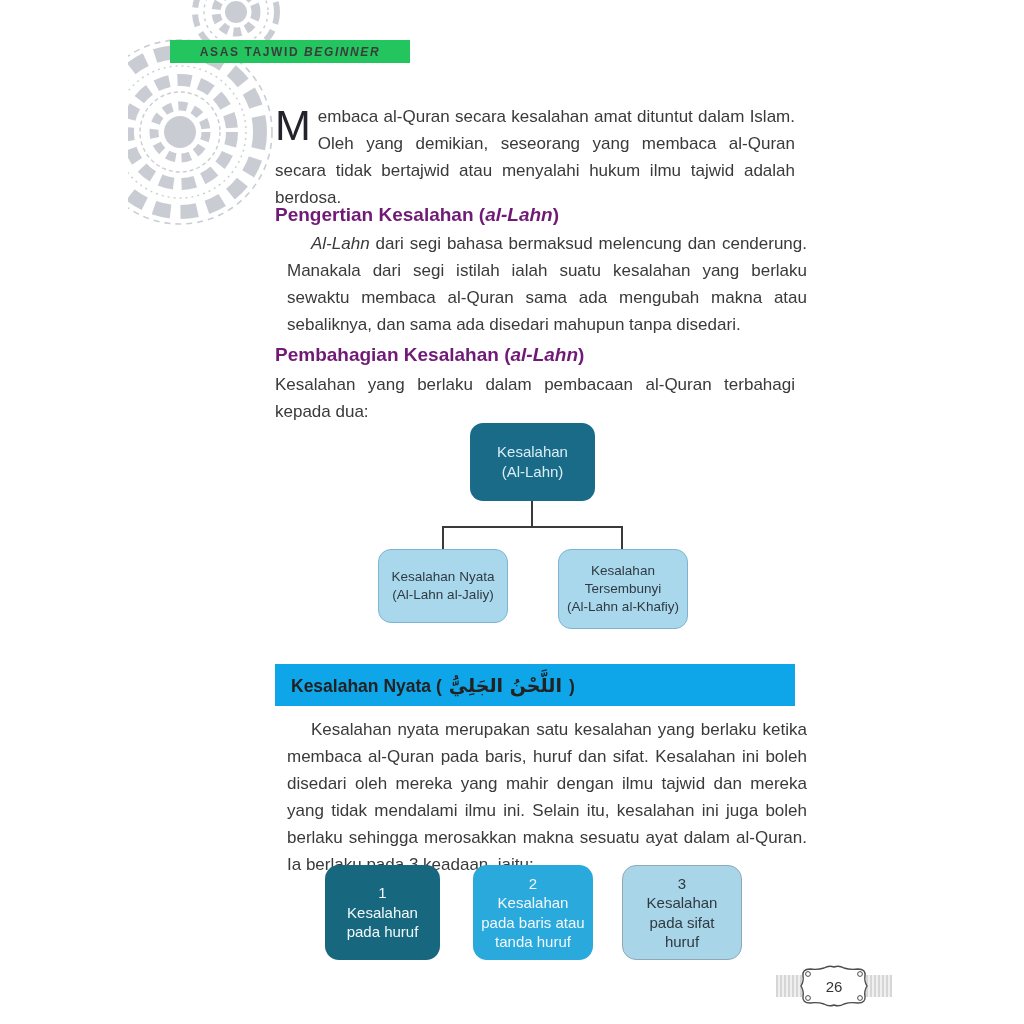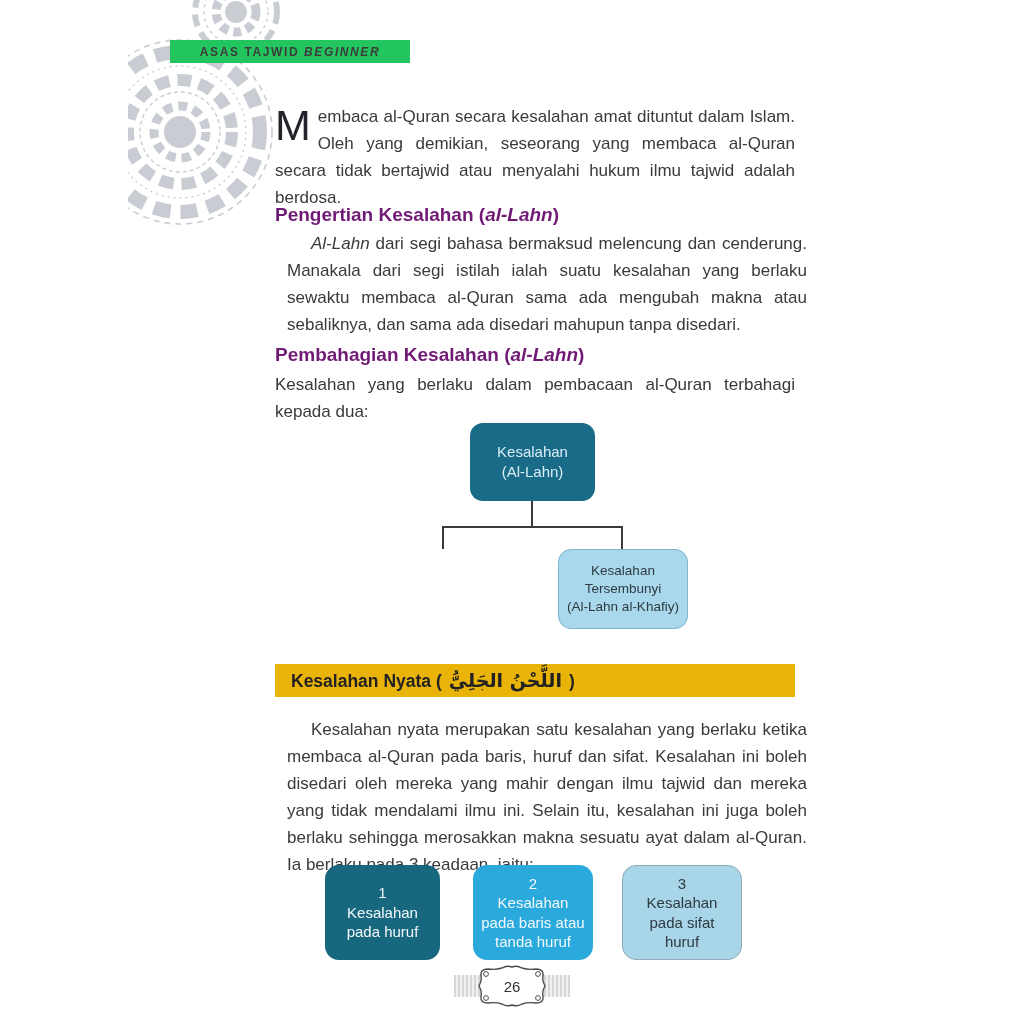--- a/index.html
+++ b/index.html
@@ -49,22 +49,22 @@
   }
   .node-child-1{left:103px;top:126px;width:130px;height:74px;}
   .node-child-2{left:283px;top:126px;width:130px;height:80px;}
   .conn{position:absolute;background:#3a3a3a;}
   .conn-v-root{left:256px;top:78px;width:2px;height:25px;}
   .conn-h{left:167px;top:103px;width:181px;height:2px;}
   .conn-v-left{left:167px;top:103px;width:2px;height:23px;}
   .conn-v-right{left:346px;top:103px;width:2px;height:23px;}
   
   .section-bar{
-    position:absolute;left:275px;top:664px;width:520px;height:33px;
-    background:#eab308;display:flex;align-items:center;box-sizing:border-box;
+    position:absolute;left:275px;top:664px;width:520px;height:42px;
+    background:#0ea5e9;display:flex;align-items:center;box-sizing:border-box;
     padding-left:16px;
   }
   .section-bar .bar-text{font-size:17.5px;font-weight:bold;color:#222222;}
   .arabic{
     font-family:"DejaVu Sans",sans-serif;font-size:19px;font-weight:bold;
     margin:0 7px;unicode-bidi:isolate;direction:rtl;
   }
   
   .cards{position:absolute;left:275px;top:865px;width:520px;height:95px;}
   .card{
@@ -72,22 +72,22 @@
     display:flex;flex-direction:column;align-items:center;justify-content:center;
     text-align:center;font-size:15px;line-height:19.5px;
   }
   .card .num{display:block;}
   .card .lbl{white-space:pre-line;}
   .card-1{left:50px;width:115px;background:#17687f;color:#f2f8fb;}
   .card-2{left:198px;width:120px;background:#2aa9dc;color:#f2f8fb;}
   .card-3{left:347px;width:120px;background:#a9d5e8;color:#2e3a42;border:1.5px solid #8fa9b8;}
   
   .footer{
-    position:absolute;left:0;top:960px;width:1024px;height:52px;
-    display:flex;align-items:center;justify-content:center;
+    position:absolute;left:0;top:960px;width:892px;height:52px;
+    display:flex;align-items:center;justify-content:flex-end;
   }
   .orn-bar{
     width:26px;height:22px;
     background:repeating-linear-gradient(90deg,#d6d6d6 0 2px,#f0f0f0 2px 4px);
   }
   .orn-frame{position:relative;width:78px;height:46px;margin:0 -7px;z-index:2;}
   .orn-frame svg{position:absolute;left:0;top:0;}
   .page-num{
     position:absolute;left:0;top:0;width:78px;height:46px;
     display:flex;align-items:center;justify-content:center;
@@ -138,20 +138,24 @@
 
   <div class="diagram">
     <div class="node node-root">
       <span class="lbl">Kesalahan</span>
       <span class="sub">(Al-Lahn)</span>
     </div>
     <div class="conn conn-v-root"></div>
     <div class="conn conn-h"></div>
     <div class="conn conn-v-left"></div>
     <div class="conn conn-v-right"></div>
+    <div class="node node-child node-child-1">
+      <span class="lbl">Kesalahan Nyata</span>
+      <span class="sub">(Al-Lahn al-Jaliy)</span>
+    </div>
     <div class="node node-child node-child-2">
       <span class="lbl">Kesalahan
 Tersembunyi</span>
       <span class="sub">(Al-Lahn al-Khafiy)</span>
     </div>
   </div>
 
   <div class="section-bar">
     <div class="bar-text"><span>Kesalahan Nyata (</span><span class="arabic">اللَّحْنُ الجَلِيُّ</span><span>)</span></div>
   </div>

